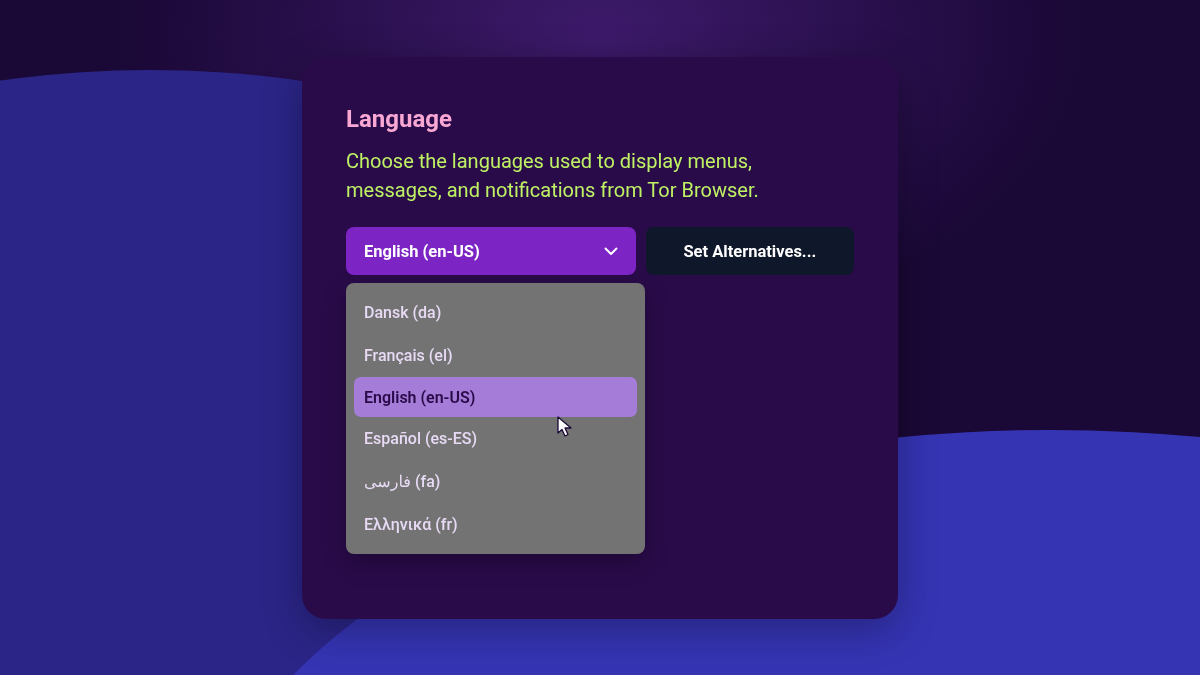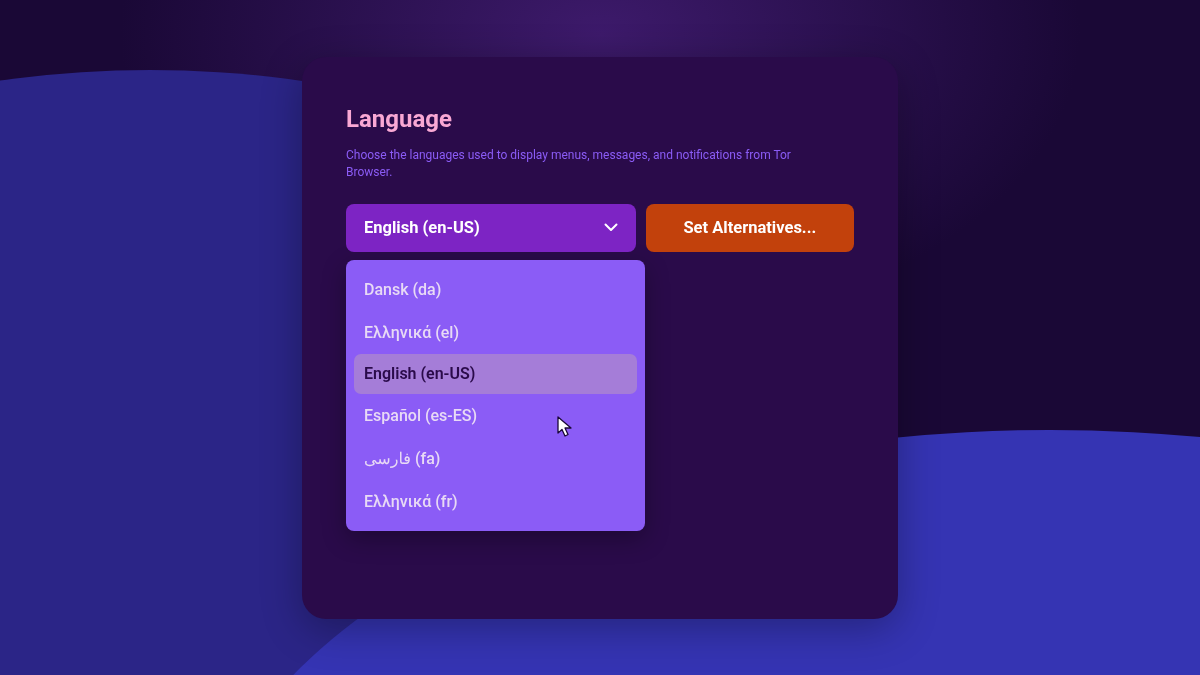--- a/index.html
+++ b/index.html
@@ -65,22 +65,22 @@
     }
 
     .panel-title {
       color: #f9a8d4;
       font-size: 24px;
       font-weight: 700;
       margin-bottom: 14px;
     }
 
     .panel-description {
-      color: #8b5cf6;
-      font-size: 12px;
+      color: #bef264;
+      font-size: 20px;
       line-height: 1.45;
       margin-bottom: 22px;
       max-width: 460px;
     }
 
     .controls-row {
       display: flex;
       gap: 10px;
       margin-bottom: 8px;
     }
@@ -104,38 +104,38 @@
     }
 
     .select-button-chevron {
       display: flex;
       align-items: center;
     }
 
     .alternatives-button {
       width: 216px;
       height: 48px;
-      background: #c2410c;
+      background: #0f172a;
       border-radius: 8px;
       display: flex;
       align-items: center;
       justify-content: center;
       cursor: pointer;
       text-align: right;
     }
 
     .alternatives-button-label {
       color: #ffffff;
       font-size: 16.5px;
       font-weight: 700;
     }
 
     .dropdown {
       width: 299px;
-      background: #8b5cf6;
+      background: #737373;
       border-radius: 8px;
       padding: 8px 0;
       box-shadow: 0 8px 24px rgba(0, 0, 0, 0.3);
     }
 
     .dropdown-item {
       height: 43px;
       display: flex;
       align-items: center;
       padding: 0 18px;
@@ -196,21 +196,21 @@
     <div class="alternatives-button">
       <span class="alternatives-button-label">Set Alternatives...</span>
     </div>
   </div>
 
   <div class="dropdown">
     <div class="dropdown-item">
       <span class="dropdown-item-label">Dansk (da)</span>
     </div>
     <div class="dropdown-item">
-      <span class="dropdown-item-label">Ελληνικά (el)</span>
+      <span class="dropdown-item-label">Français (el)</span>
     </div>
     <div class="dropdown-item highlighted">
       <span class="dropdown-item-label">English (en-US)</span>
     </div>
     <div class="dropdown-item">
       <span class="dropdown-item-label">Español (es-ES)</span>
     </div>
     <div class="dropdown-item">
       <span class="dropdown-item-label">فارسی (fa)</span>
     </div>

